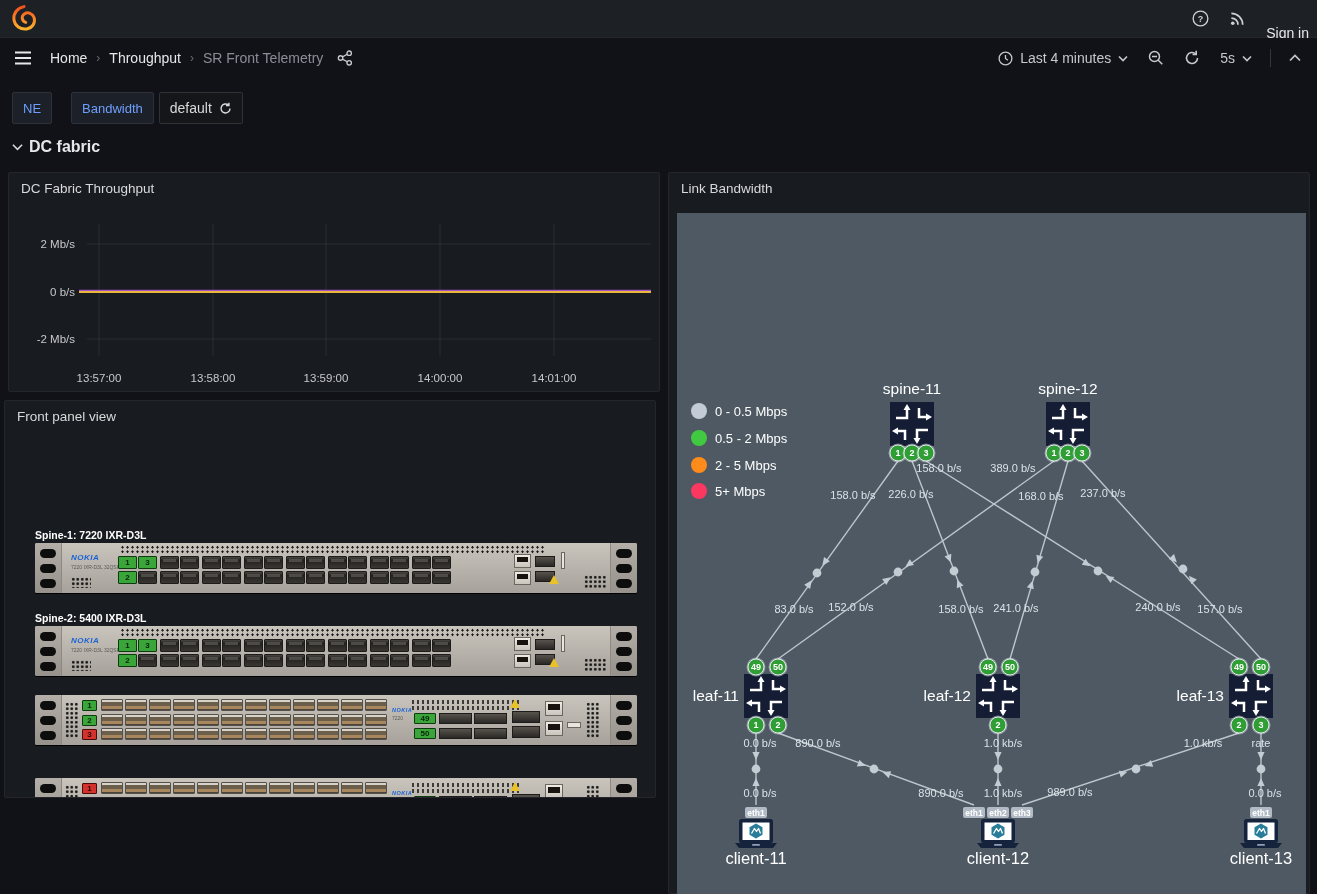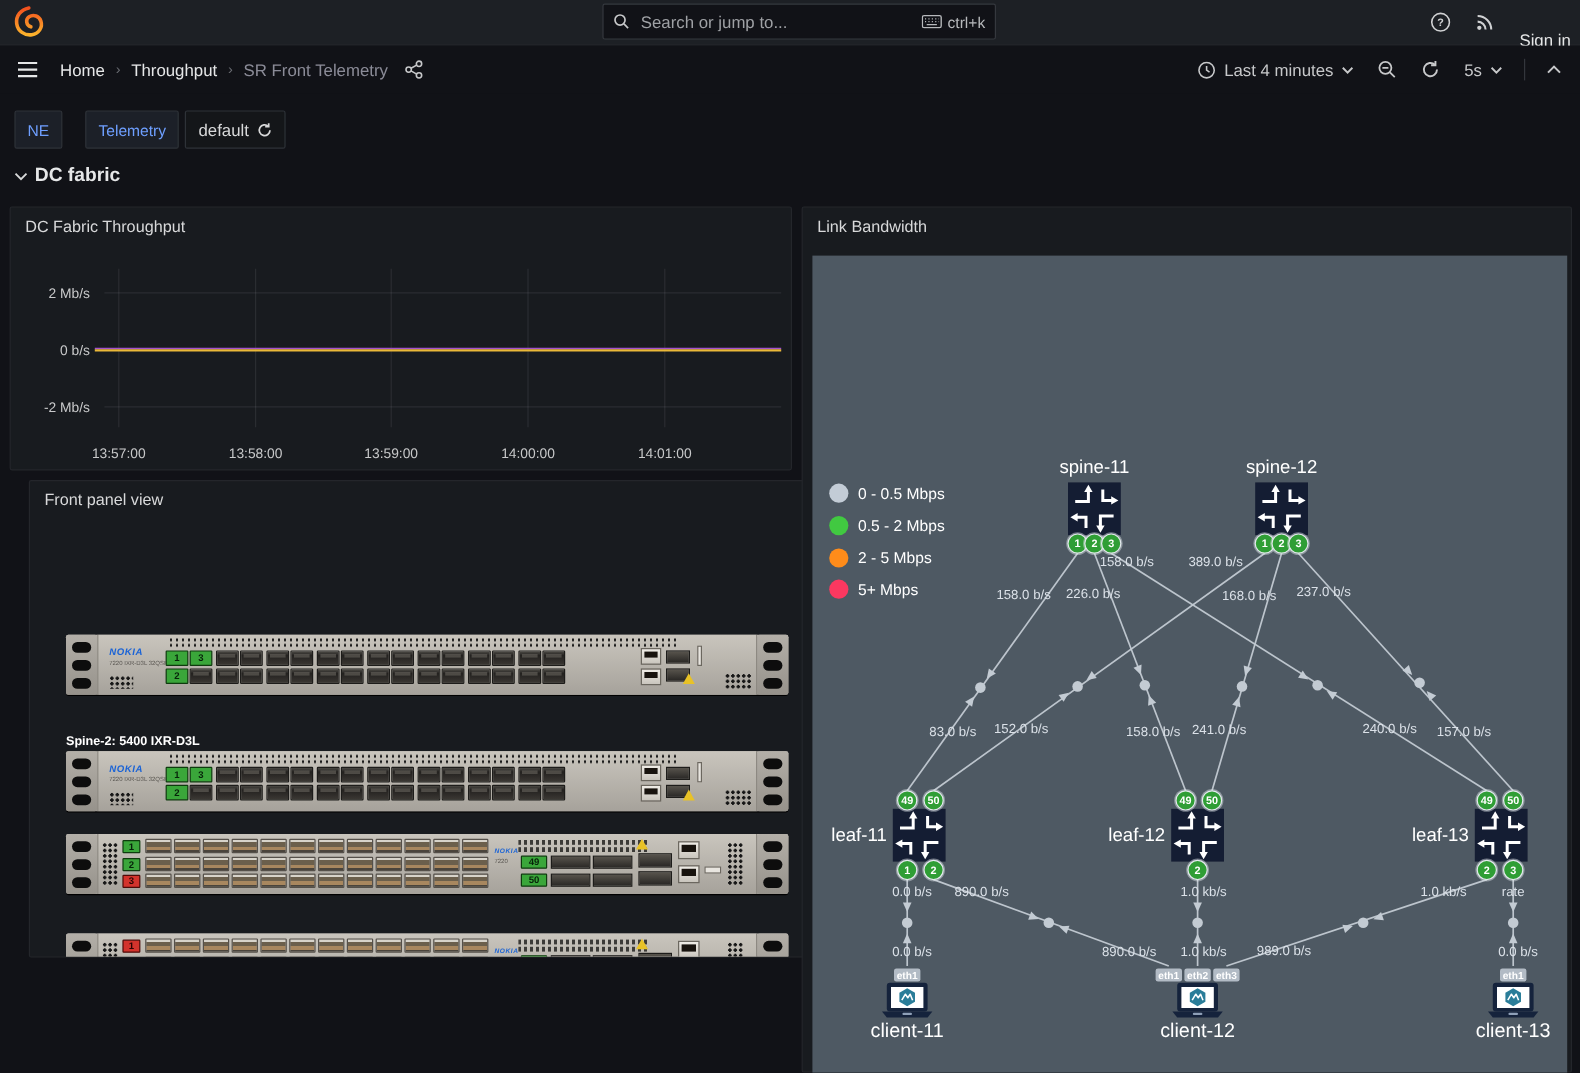--- a/index.html
+++ b/index.html
@@ -29,21 +29,21 @@
   .vgroup{display:flex;align-items:stretch;gap:5px;}
   .vlabel{display:flex;align-items:center;padding:0 10px;height:32px;background:#1c2028;border:1px solid #2e3238;border-radius:2px;color:#6e9fff;font-size:13px;box-sizing:border-box;}
   .vvalue{display:flex;align-items:center;gap:7px;padding:0 10px;height:32px;background:#141619;border:1px solid #2e3238;border-radius:2px;color:#d8d9da;font-size:14px;cursor:pointer;box-sizing:border-box;}
   
   #rowhdr{position:absolute;left:12px;top:138px;display:flex;align-items:center;gap:6px;cursor:pointer;}
   #rowhdr .rtitle{font-size:16px;font-weight:600;color:#e6e7e8;}
   
   .panel{position:absolute;background:#181b1f;border:1px solid #24262b;border-radius:2px;box-sizing:border-box;}
   .ptitle{position:absolute;left:12px;top:8px;font-size:13.5px;font-weight:500;color:#d8d9da;cursor:pointer;}
   #p-throughput{left:8px;top:172px;width:652px;height:220px;}
-  #p-frontpanel{left:24px;top:400px;width:652px;height:398px;}
+  #p-frontpanel{left:4px;top:400px;width:652px;height:398px;}
   #p-linkbw{left:668px;top:172px;width:642px;height:722px;}
   #topo-wrap{position:absolute;left:8px;top:40px;width:629px;height:682px;background:#4e5963;}
   
   .fp-unit{position:absolute;left:30px;width:602px;}
   .fp-label{font-size:10.5px;font-weight:700;color:#fff;margin-bottom:2px;}
   .fp-chassis{position:relative;width:602px;height:50px;background:linear-gradient(#c6c2ba,#a19d96);border-radius:2px;box-shadow:0 1px 0 #000;}
   .fp-ear{position:absolute;top:0;width:26px;height:50px;background:linear-gradient(#b3afa8,#96928b);border-radius:2px;}
   .fp-oval{position:absolute;left:5px;width:16px;height:9px;background:#0d0d0d;border-radius:5px;}
   .fp-face{position:absolute;left:26px;right:26px;top:0;bottom:0;background:linear-gradient(#c9c5bd,#a6a29b);border-left:1px solid #8d8982;border-right:1px solid #8d8982;}
   .fp-perf{position:absolute;background-image:radial-gradient(circle,#1c1c1c 1.1px,transparent 1.3px);background-size:5px 4.5px;}
@@ -70,34 +70,20 @@
   <div id="topnav">
     <svg id="logo" viewBox="0 0 32 32">
       <defs>
           <linearGradient id="glg" x1="0" y1="1" x2="0" y2="0">
         <stop offset="0" stop-color="#fcb32c"></stop>
             <stop offset="1" stop-color="#f2501e"></stop>
       </linearGradient>
         </defs>
       <path d="M16 3 C 8.5 4.5 3.5 10.5 4.5 18 C 5.5 25 12 29.5 19 28.5 C 25.5 27.5 29.5 21.5 27.5 15.5 C 26 10.8 20.5 8.6 16.3 11.4 C 12.6 13.9 13.4 19.8 18 21" fill="none" stroke="url(#glg)" stroke-width="3.4" stroke-linecap="round"></path>
     </svg>
-    <div id="searchbox">
-      <svg width="14" height="14" viewBox="0 0 16 16">
-          <circle cx="6.5" cy="6.5" r="4.8" fill="none" stroke="#c7c8ca" stroke-width="1.6"></circle>
-          <line x1="10.2" y1="10.2" x2="14.2" y2="14.2" stroke="#c7c8ca" stroke-width="1.6"></line>
-        </svg>
-      <input id="search-input" placeholder="Search or jump to..." style="">
-      <span class="kbd-hint">
-        <svg width="17" height="12" viewBox="0 0 18 12">
-            <rect x="0.7" y="0.7" width="16.6" height="10.6" rx="1.5" fill="none" stroke="#b7b9bc" stroke-width="1.2"></rect>
-            <path d="M3 3.5h1M6 3.5h1M9 3.5h1M12 3.5h1M15 3.5h0.4M3 6h1M6 6h1M9 6h1M12 6h1M15 6h0.4M4.5 8.7h9" stroke="#b7b9bc" stroke-width="1.1"></path>
-          </svg>
-        <span>ctrl+k</span>
-      </span>
-    </div>
     <div id="nav-right">
       <svg width="17" height="17" viewBox="0 0 18 18">
           <circle cx="9" cy="9" r="7.8" fill="none" stroke="#d0d1d3" stroke-width="1.4"></circle>
           <text x="9" y="12.6" text-anchor="middle" font-size="9.5" fill="#d0d1d3" font-weight="bold">?</text>
         </svg>
       <svg width="17" height="17" viewBox="0 0 18 18">
           <circle cx="4" cy="14" r="1.9" fill="#d0d1d3"></circle>
           <path d="M2.5 8.5 A 7 7 0 0 1 9.5 15.5 M2.5 3.5 A 12 12 0 0 1 14.5 15.5" fill="none" stroke="#d0d1d3" stroke-width="1.8"></path>
         </svg>
       <a href="#" id="signin">Sign in</a>
@@ -158,21 +144,21 @@
           </svg>
       </div>
     </div>
   </div>
 
   <div id="vars">
       <div class="vgroup">
         <div class="vlabel">NE</div>
       </div>
       <div class="vgroup">
-        <div class="vlabel">Telemetry</div>
+        <div class="vlabel">Bandwidth</div>
         <div class="vvalue">
           <span>default</span>
           <svg width="13" height="13" viewBox="0 0 16 16">
             <path d="M13.5 8a5.5 5.5 0 1 1-1.7-4" fill="none" stroke="#d8d9da" stroke-width="1.8"></path>
             <path d="M12.2 0.8 12.2 4.4 8.6 4.4" fill="none" stroke="#d8d9da" stroke-width="1.8"></path>
           </svg>
         </div>
       </div>
     </div>
 
@@ -204,20 +190,21 @@
         <text x="545" y="209" text-anchor="middle" font-size="11.5" fill="#c8c9ca">14:01:00</text>
         <line x1="70" y1="117.4" x2="642" y2="117.4" stroke="#A352CC" stroke-width="1.2"></line>
         <line x1="70" y1="119" x2="642" y2="119" stroke="#EAB839" stroke-width="2"></line>
       </svg>
   </div>
 
   <div class="panel" id="p-frontpanel">
     <div class="ptitle">Front panel view</div>
     <div id="fp-body" style="position:absolute;left:0;top:0;right:0;bottom:0;overflow:hidden;">
         <div class="fp-unit" style="top: 128px;">
+          <div class="fp-label">Spine-1: 7220 IXR-D3L</div>
           <div class="fp-chassis">
             <div class="fp-ear" style="left: 0px;">
               <div class="fp-oval" style="top: 6px;"></div>
               <div class="fp-oval" style="top: 21px;"></div>
               <div class="fp-oval" style="top: 36px;"></div>
             </div>
             <div class="fp-ear" style="right: 0px;">
               <div class="fp-oval" style="top: 6px;"></div>
               <div class="fp-oval" style="top: 21px;"></div>
               <div class="fp-oval" style="top: 36px;"></div>

